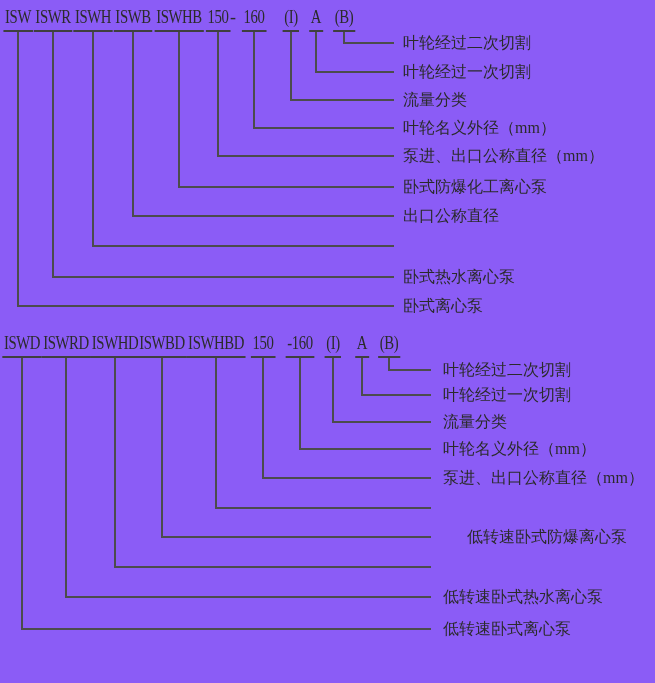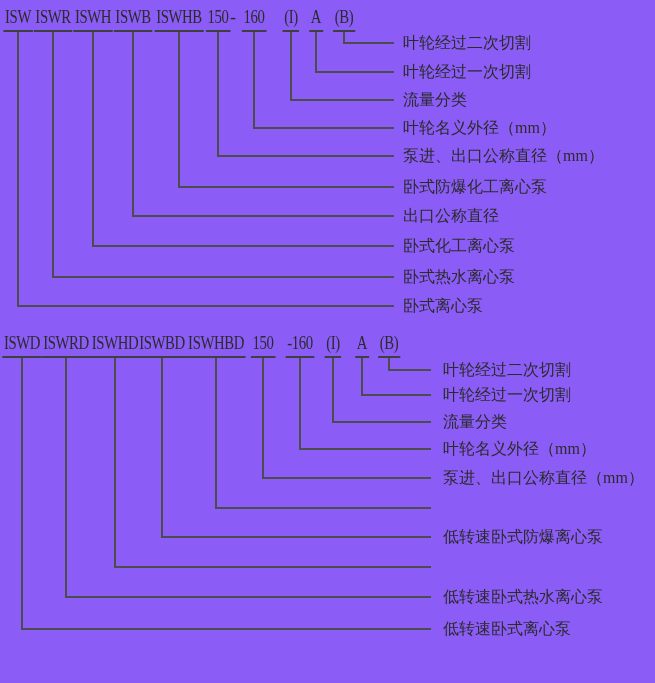--- a/index.html
+++ b/index.html
@@ -54,21 +54,20 @@
       <div class="vline" style="left: 17.25px; top: 32px; height: 274.75px;"></div>
       <div class="hline" style="left: 17.25px; top: 305.25px; width: 376.75px;"></div>
       <div class="term-label" style="left: 403px; top: 296px;">卧式离心泵</div>
       <span class="code-term" style="left: 53px; top: 7px;">ISWR</span>
       <div class="vline" style="left: 52.25px; top: 32px; height: 245.75px;"></div>
       <div class="hline" style="left: 52.25px; top: 276.25px; width: 341.75px;"></div>
       <div class="term-label" style="left: 403px; top: 267px;">卧式热水离心泵</div>
       <span class="code-term" style="left: 93px; top: 7px;">ISWH</span>
       <div class="vline" style="left: 92.25px; top: 32px; height: 214.75px;"></div>
       <div class="hline" style="left: 92.25px; top: 245.25px; width: 301.75px;"></div>
-      <div class="term-label" style="left: 403px; top: 236px;">卧式化工离心泵</div>
       <span class="code-term" style="left: 133px; top: 7px;">ISWB</span>
       <div class="vline" style="left: 132.25px; top: 32px; height: 184.75px;"></div>
       <div class="hline" style="left: 132.25px; top: 215.25px; width: 261.75px;"></div>
       <div class="term-label" style="left: 403px; top: 206px;">出口公称直径</div>
       <span class="code-term" style="left: 179px; top: 7px;">ISWHB</span>
       <div class="vline" style="left: 178.25px; top: 32px; height: 155.75px;"></div>
       <div class="hline" style="left: 178.25px; top: 186.25px; width: 215.75px;"></div>
       <div class="term-label" style="left: 403px; top: 177px;">卧式防爆化工离心泵</div>
       <span class="code-term" style="left: 218px; top: 7px;">150</span>
       <div class="vline" style="left: 217.25px; top: 32px; height: 124.75px;"></div>
@@ -100,21 +99,21 @@
       <span class="code-term" style="left: 66px; top: 333px;">ISWRD</span>
       <div class="vline" style="left: 65.25px; top: 358px; height: 239.75px;"></div>
       <div class="hline" style="left: 65.25px; top: 596.25px; width: 365.75px;"></div>
       <div class="term-label" style="left: 443px; top: 587px;">低转速卧式热水离心泵</div>
       <span class="code-term" style="left: 115px; top: 333px;">ISWHD</span>
       <div class="vline" style="left: 114.25px; top: 358px; height: 209.75px;"></div>
       <div class="hline" style="left: 114.25px; top: 566.25px; width: 316.75px;"></div>
       <span class="code-term" style="left: 162px; top: 333px;">ISWBD</span>
       <div class="vline" style="left: 161.25px; top: 358px; height: 179.75px;"></div>
       <div class="hline" style="left: 161.25px; top: 536.25px; width: 269.75px;"></div>
-      <div class="term-label" style="left: 443px; top: 527px;">低转速卧式防爆离心泵</div>
+      <div class="term-label" style="left: 467px; top: 527px;">低转速卧式防爆离心泵</div>
       <span class="code-term" style="left: 216px; top: 333px;">ISWHBD</span>
       <div class="vline" style="left: 215.25px; top: 358px; height: 150.75px;"></div>
       <div class="hline" style="left: 215.25px; top: 507.25px; width: 215.75px;"></div>
       <span class="code-term" style="left: 263px; top: 333px;">150</span>
       <div class="vline" style="left: 262.25px; top: 358px; height: 120.75px;"></div>
       <div class="hline" style="left: 262.25px; top: 477.25px; width: 168.75px;"></div>
       <div class="term-label" style="left: 443px; top: 468px;">泵进、出口公称直径（mm）</div>
       <span class="code-term" style="left: 300px; top: 333px;">-160</span>
       <div class="vline" style="left: 299.25px; top: 358px; height: 91.75px;"></div>
       <div class="hline" style="left: 299.25px; top: 448.25px; width: 131.75px;"></div>

